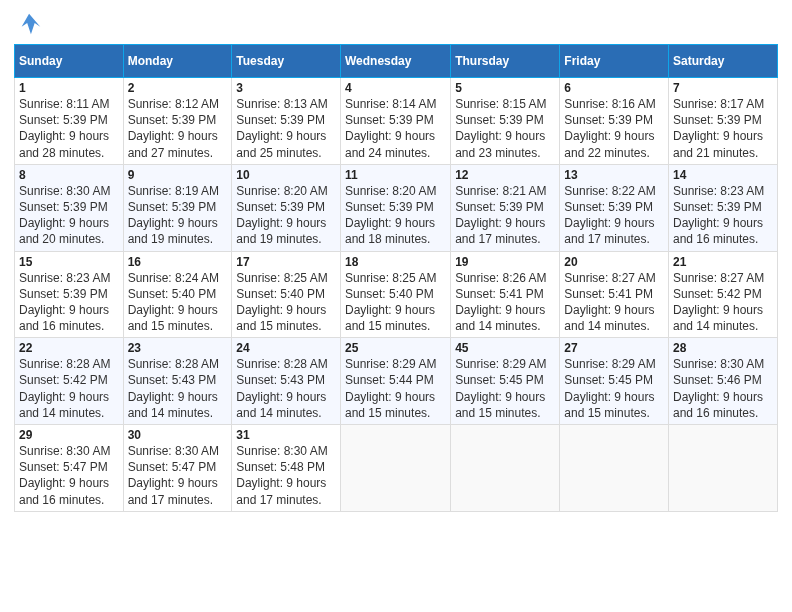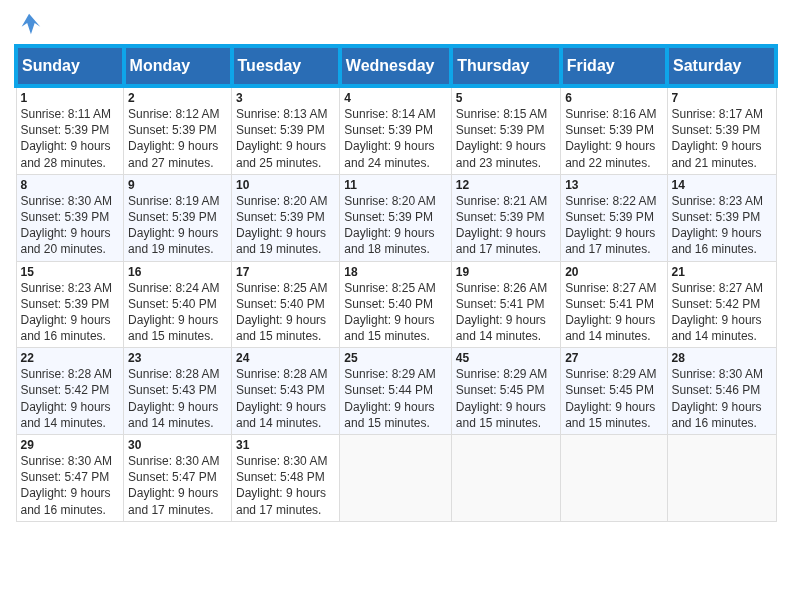--- a/index.html
+++ b/index.html
@@ -52,25 +52,25 @@
       color: #555;
     }
     .calendar {
       width: 100%;
       border-collapse: collapse;
       border: 1px solid #ccc;
     }
     .calendar th {
       background: #2a6db5;
       color: #fff;
-      font-size: 16px;
+      font-size: 12px;
       font-weight: bold;
       padding: 9px 4px;
       text-align: left;
-      border: 4px solid #0ea5e9;
+      border: 1px solid #0ea5e9;
     }
     .calendar td {
       vertical-align: top;
       padding: 3px 4px;
       font-size: 9.5px;
       color: #333;
       border: 1px solid #ddd;
       width: 113px;
       height: 82px;
       background: #fff;

